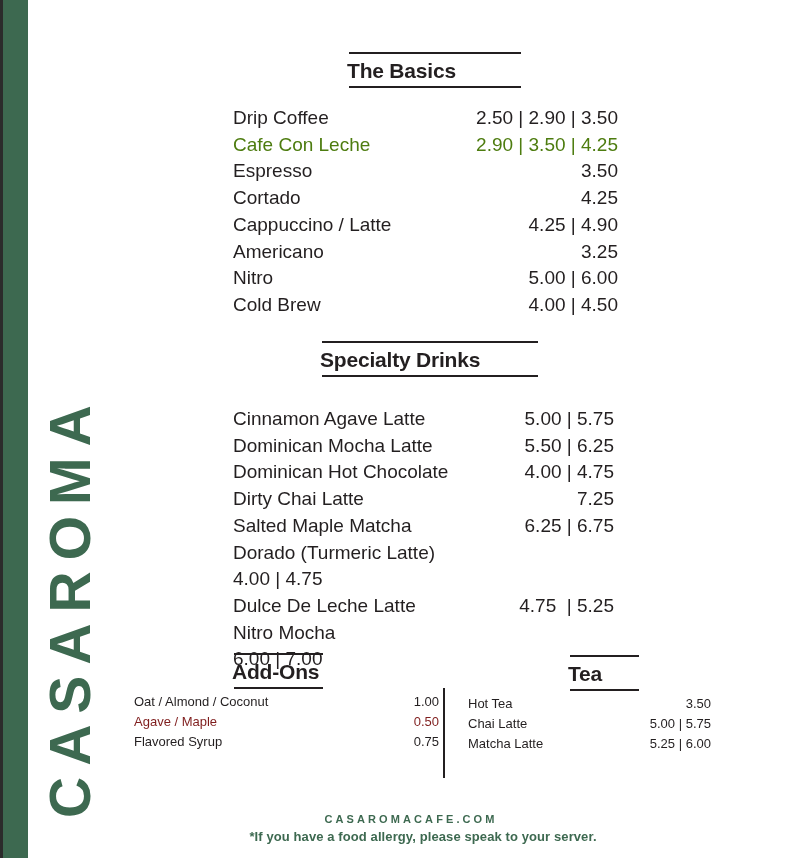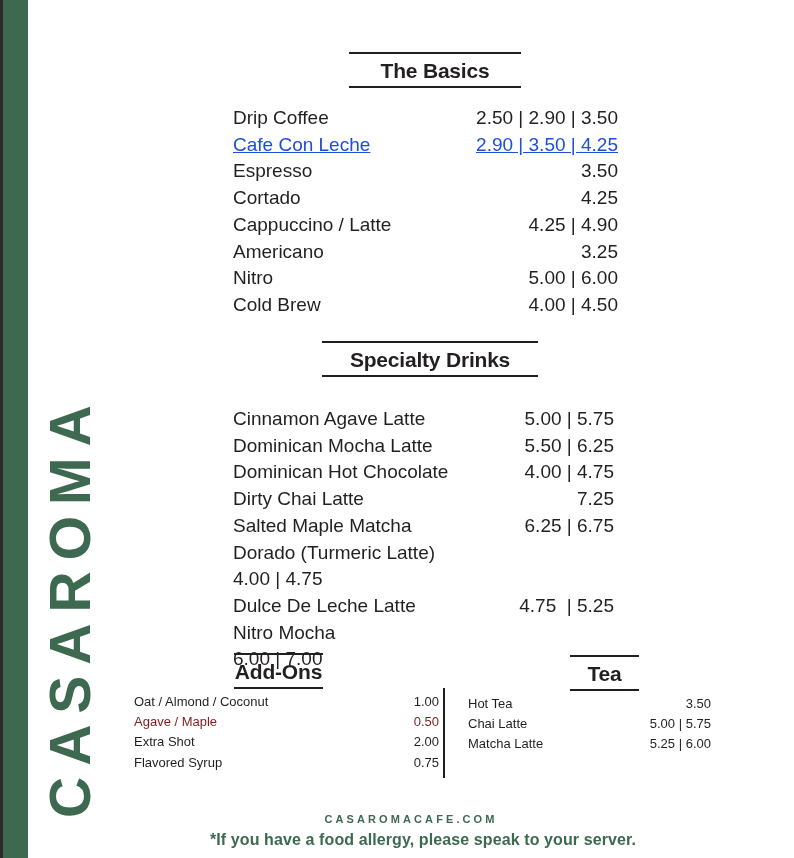--- a/index.html
+++ b/index.html
@@ -69,21 +69,20 @@
     position: absolute;
     left: 28px;
     top: 0;
     width: 766px;
     height: 858px;
   }
 
   
   .sec-head {
     position: absolute;
-    text-align: center;
   }
   .sec-head .rule {
     height: 0;
     border-top: 2px solid #231f20;
     margin: 0 auto;
   }
   .sec-head .rule.top { margin-bottom: 5px; }
   .sec-head .rule.bot { margin-top: 3px; }
   .sec-head .sec-title {
     font-size: 21px;
@@ -148,21 +147,21 @@
     text-align: center;
     color: #3d6950;
   }
   #site-url {
     font-size: 11px;
     font-weight: 700;
     letter-spacing: 3.1px;
     line-height: 1.3;
   }
   #allergy-note {
-    font-size: 16px;
+    font-size: 13px;
     font-weight: 600;
     letter-spacing: 0.1px;
     line-height: 1.45;
     margin-top: 2px;
     padding-left: 24px;
   }
 </style>
 </head>
 <body>
 
@@ -179,21 +178,21 @@
   <div class="sec-head" id="basics-head">
     <div class="rule top"></div>
     <div class="sec-title" style="color: rgb(35, 31, 32);">The Basics</div>
     <div class="rule bot"></div>
   </div>
   <div class="rows big" id="basics-rows">
       <div class="row" style="color: rgb(35, 31, 32);">
         <span class="nm">Drip Coffee</span>
         <span class="pr">2.50 | 2.90 | 3.50</span>
       </div>
-      <div class="row" style="color: #1d4ed8; text-decoration: underline;">
+      <div class="row" style="color: #4d7c0f;">
         <span class="nm">Cafe Con Leche</span>
         <span class="pr">2.90 | 3.50 | 4.25</span>
       </div>
       <div class="row" style="color: rgb(35, 31, 32);">
         <span class="nm">Espresso</span>
         <span class="pr">3.50</span>
       </div>
       <div class="row" style="color: rgb(35, 31, 32);">
         <span class="nm">Cortado</span>
         <span class="pr">4.25</span>
@@ -264,24 +263,20 @@
   <div class="rows small" id="addons-rows">
       <div class="row" style="color: rgb(35, 31, 32);">
         <span class="nm">Oat / Almond / Coconut</span>
         <span class="pr">1.00</span>
       </div>
       <div class="row" style="color: #7f1d1d;">
         <span class="nm">Agave / Maple</span>
         <span class="pr">0.50</span>
       </div>
       <div class="row" style="color: rgb(35, 31, 32);">
-        <span class="nm">Extra Shot</span>
-        <span class="pr">2.00</span>
-      </div>
-      <div class="row" style="color: rgb(35, 31, 32);">
         <span class="nm">Flavored Syrup</span>
         <span class="pr">0.75</span>
       </div>
     </div>
 
   <div id="col-divider"></div>
 
   <div class="sec-head" id="tea-head">
     <div class="rule top"></div>
     <div class="sec-title" style="color: rgb(35, 31, 32);">Tea</div>

